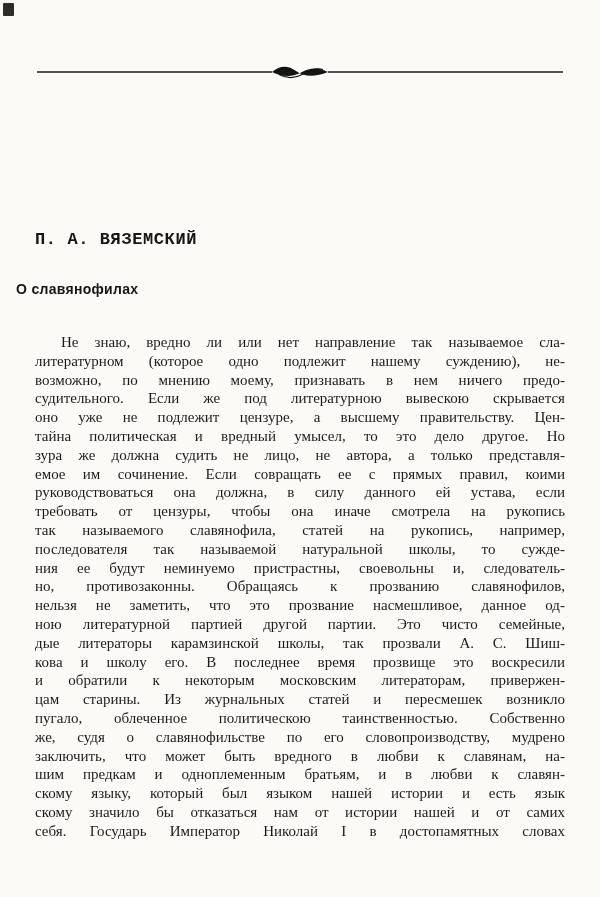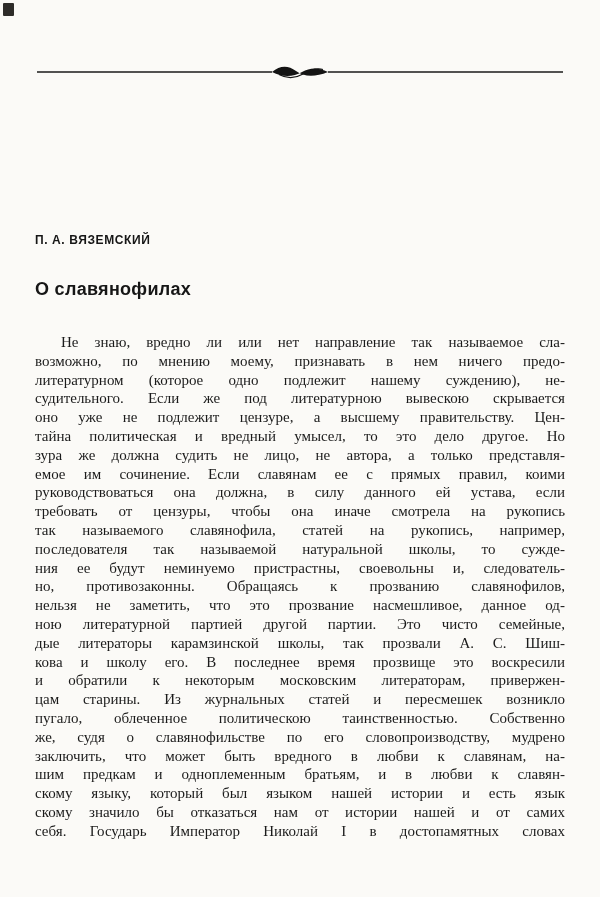--- a/index.html
+++ b/index.html
@@ -26,33 +26,33 @@
     border-radius: 1px;
   }
 
   .ornament-row {
     margin: 62px 35px 0 35px;
     height: 20px;
   }
 
   .author-heading {
     margin: 148px 35px 0 35px;
-    font-family: Liberation Sans, sans-serif;
+    font-family: Liberation Mono, monospace;
     font-weight: bold;
-    font-size: 12px;
+    font-size: 17px;
     line-height: 20px;
     letter-spacing: 0.6px;
     color: #161616;
   }
 
   .page-title {
-    margin: 28px 35px 0 35px;
+    margin: 28px 35px 0 16px;
     font-family: "Liberation Sans", sans-serif;
     font-weight: bold;
-    font-size: 18px;
+    font-size: 14px;
     line-height: 22px;
     letter-spacing: 0.3px;
     color: #161616;
   }
 
   .body-text {
     margin: 33px 35px 0 35px;
     width: 530px;
     font-family: "Liberation Serif", serif;
     font-size: 15px;
@@ -86,27 +86,27 @@
       <path d="M244,12.5 Q256,19 268,12 Q280,5 288,7.5" fill="none" stroke="#141414" stroke-width="1.2"></path>
     </svg>
   </div>
 
   <h1 class="author-heading">П. А. ВЯЗЕМСКИЙ</h1>
 
   <h2 class="page-title">О славянофилах</h2>
 
   <div class="body-text">
       <div class="text-line first-line">Не знаю, вредно ли или нет направление так называемое сла-</div>
+      <div class="text-line">литературном (которое одно подлежит нашему суждению), не-</div>
       <div class="text-line">возможно, по мнению моему, признавать в нем ничего предо-</div>
-      <div class="text-line">литературном (которое одно подлежит нашему суждению), не-</div>
       <div class="text-line">судительного. Если же под литературною вывескою скрывается</div>
       <div class="text-line">оно уже не подлежит цензуре, а высшему правительству. Цен-</div>
       <div class="text-line">тайна политическая и вредный умысел, то это дело другое. Но</div>
       <div class="text-line">зура же должна судить не лицо, не автора, а только представля-</div>
-      <div class="text-line">емое им сочинение. Если славянам ее с прямых правил, коими</div>
+      <div class="text-line">емое им сочинение. Если совращать ее с прямых правил, коими</div>
       <div class="text-line">руководствоваться она должна, в силу данного ей устава, если</div>
       <div class="text-line">требовать от цензуры, чтобы она иначе смотрела на рукопись</div>
       <div class="text-line">так называемого славянофила, статей на рукопись, например,</div>
       <div class="text-line">последователя так называемой натуральной школы, то сужде-</div>
       <div class="text-line">ния ее будут неминуемо пристрастны, своевольны и, следователь-</div>
       <div class="text-line">но, противозаконны. Обращаясь к прозванию славянофилов,</div>
       <div class="text-line">нельзя не заметить, что это прозвание насмешливое, данное од-</div>
       <div class="text-line">ною литературной партией другой партии. Это чисто семейные,</div>
       <div class="text-line">дые литераторы карамзинской школы, так прозвали А. С. Шиш-</div>
       <div class="text-line">кова и школу его. В последнее время прозвище это воскресили</div>

